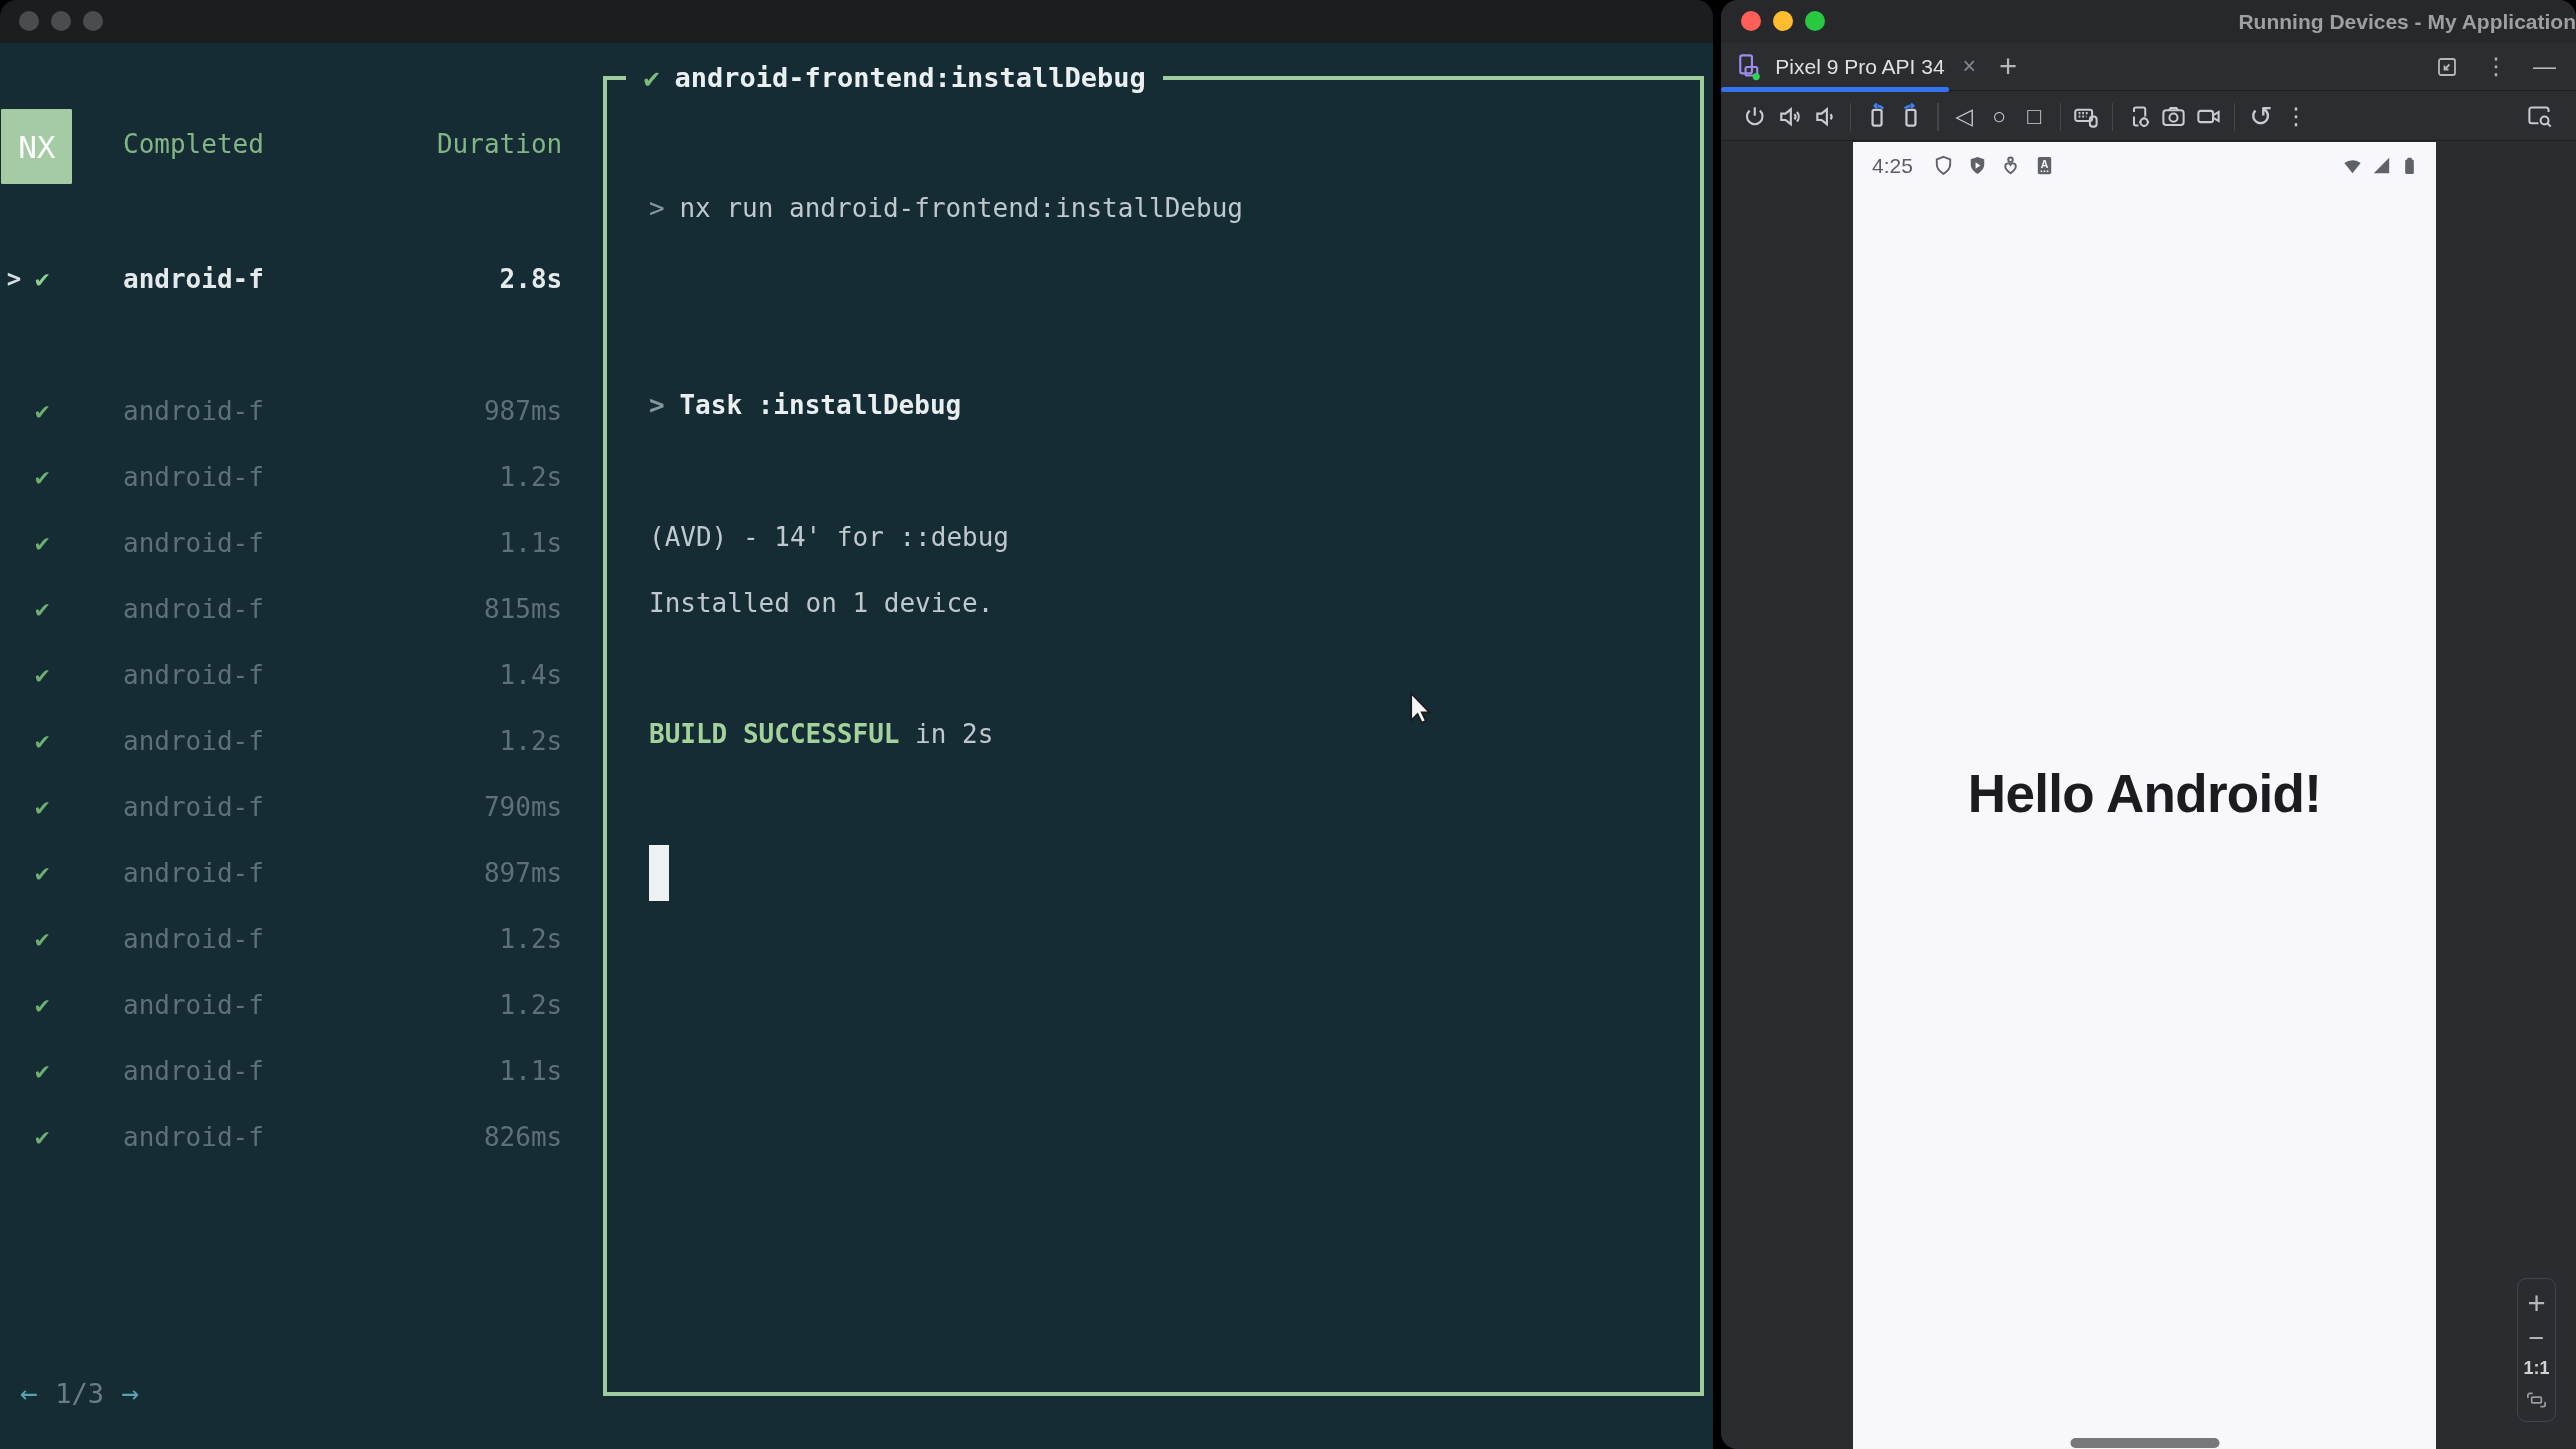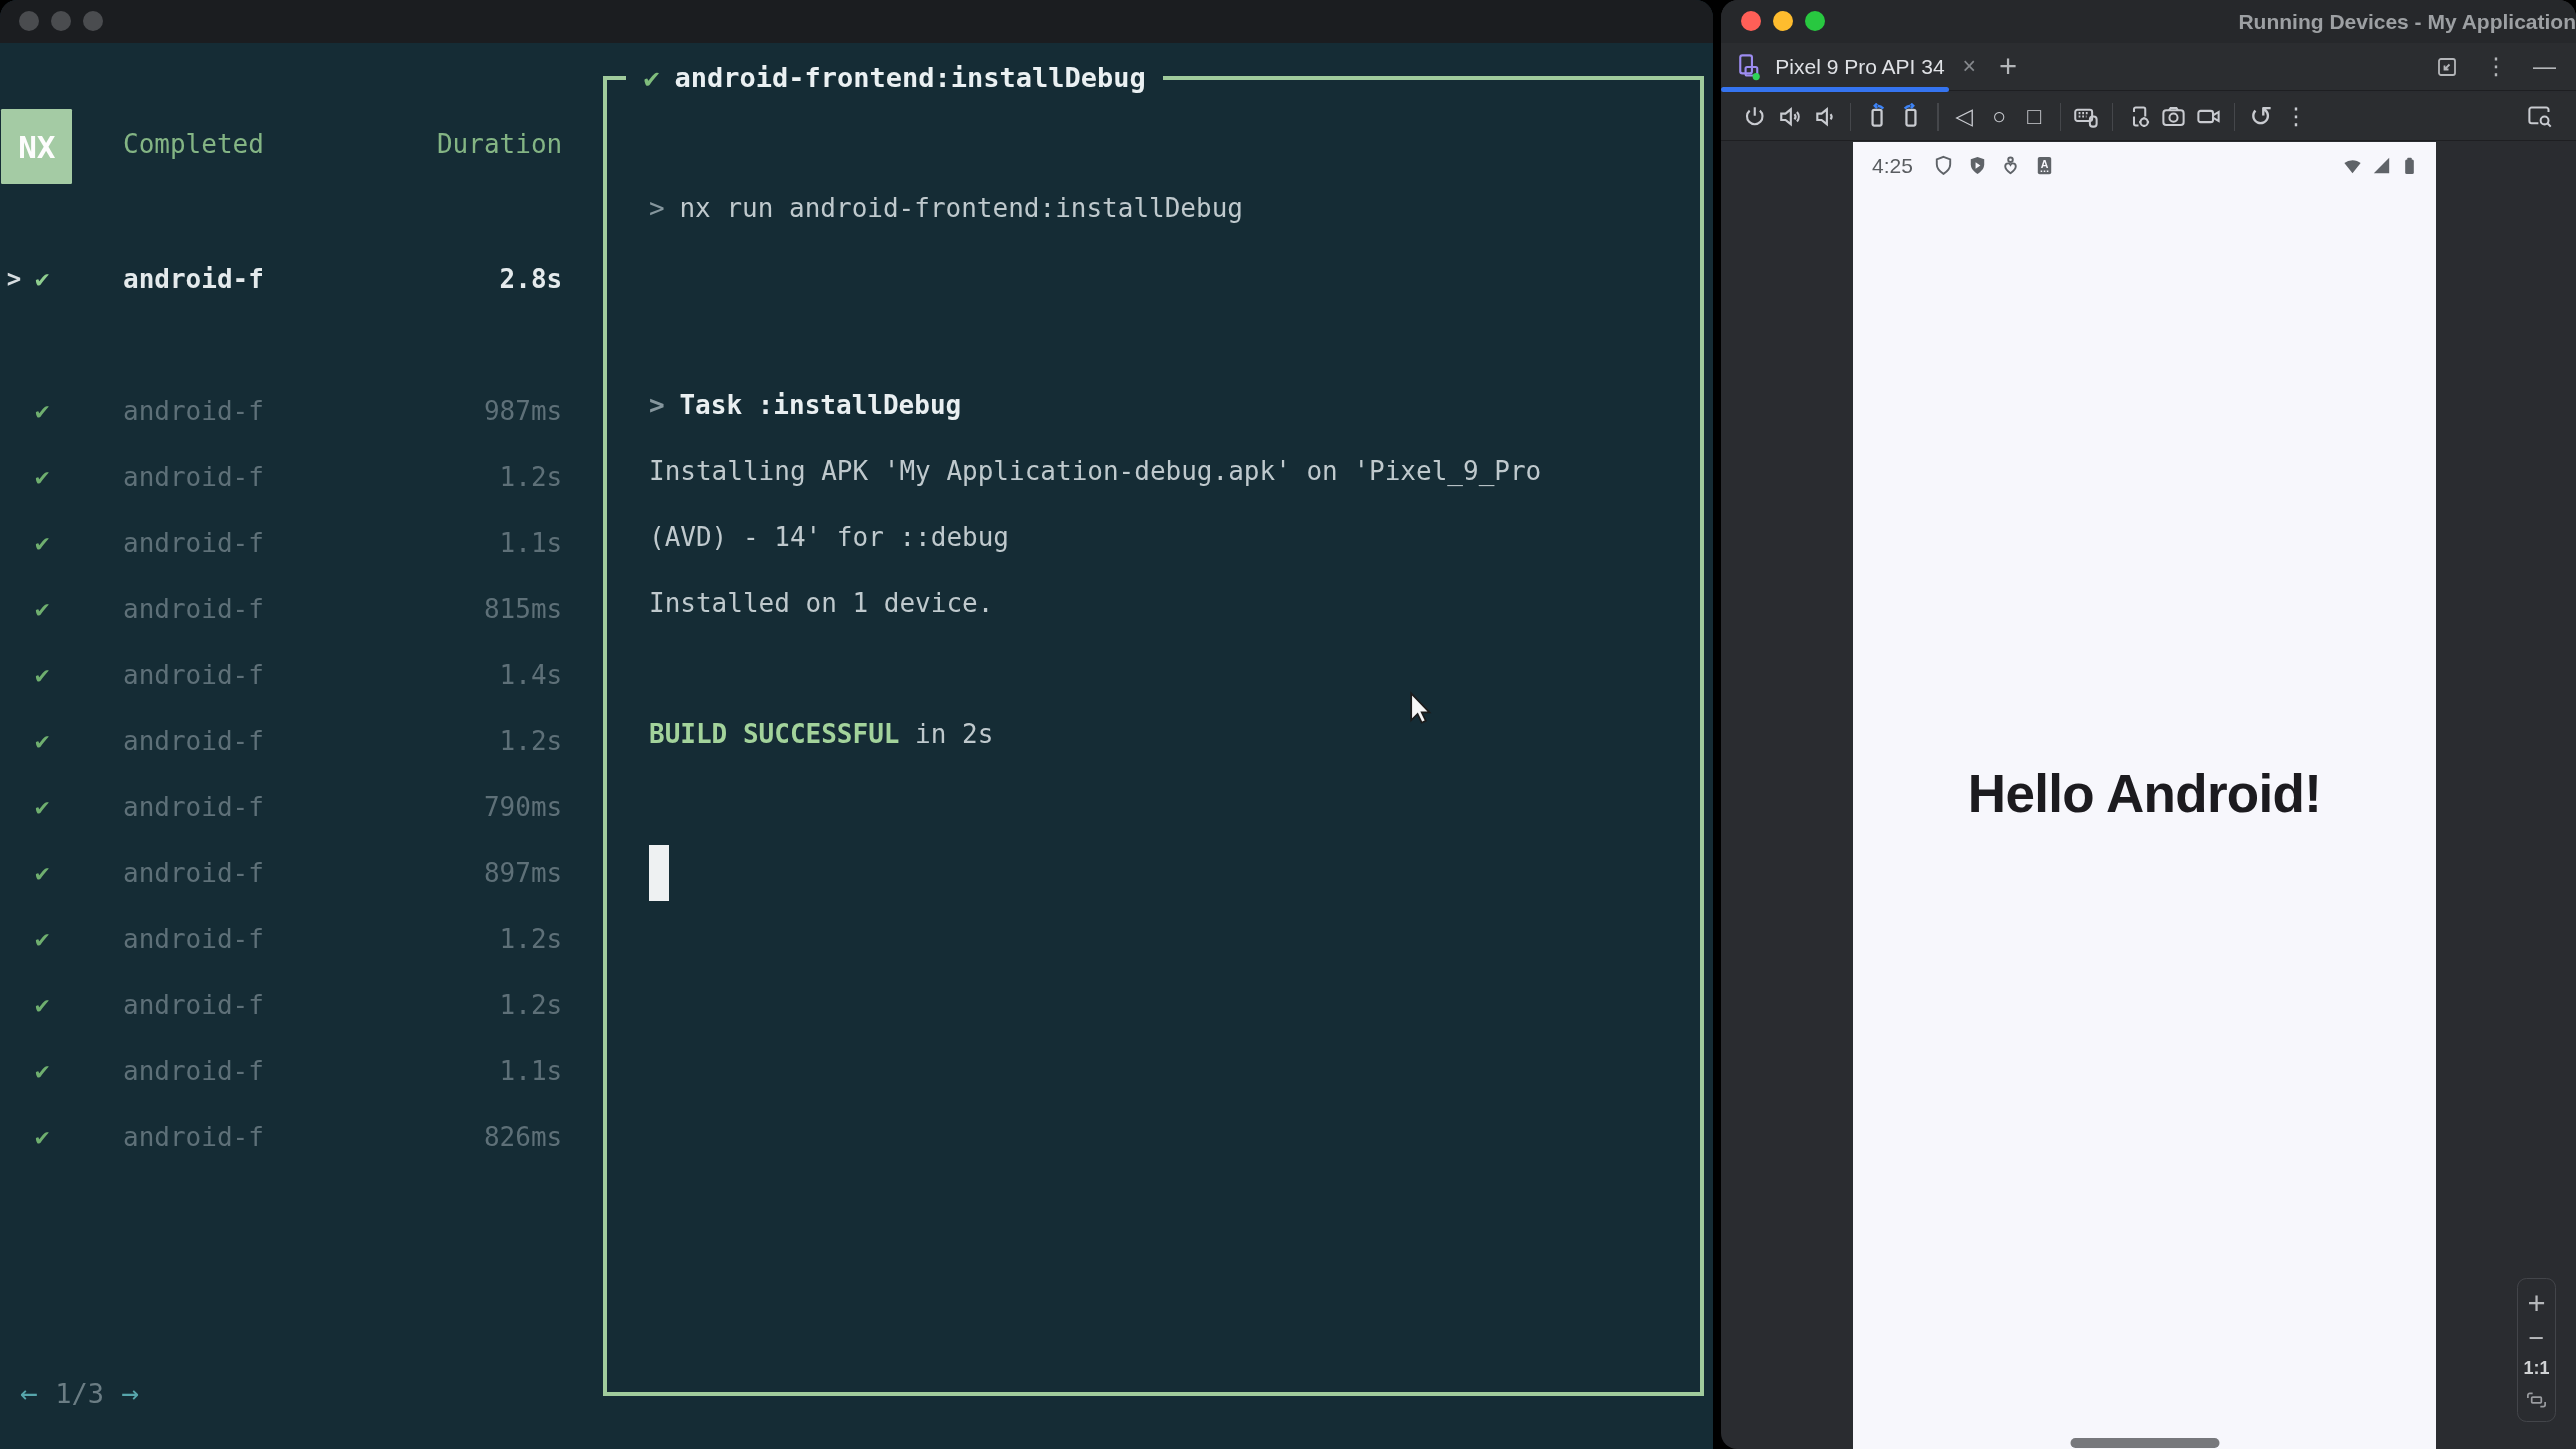--- a/index.html
+++ b/index.html
@@ -10,21 +10,21 @@
   
   .term-window { position:absolute; left:0; top:0; width:1713px; height:1449px;
                  background:#152c35; border-radius:17.4px 17.4px 0 0; overflow:hidden; }
   .term-titlebar { position:absolute; left:0; top:0; right:0; height:43px; background:#1b1d20; }
   .tl-dot { width:20px; height:20px; border-radius:50%; display:inline-block; }
   .term-lights { position:absolute; left:19px; top:11.4px; display:flex; gap:12px; }
   .term-lights .tl-dot { background:#4a4c4f; }
 
   .nx-badge { position:absolute; left:1.3px; top:109px; width:71px; height:75px;
               display:flex; align-items:center; justify-content:center;
-              font-size:31px; font-weight:bold; color:#fdfdfd; border-radius:1.3px; }
+              font-size:31px; font-weight:normal; color:#fdfdfd; border-radius:1.3px; }
 
   .col-head { position:absolute; left:0; top:111px; width:577px; height:66px; font-size:26px; }
   .col-head .c-completed { position:absolute; left:123px; line-height:66px; }
   .col-head .c-duration  { position:absolute; right:14.8px; line-height:66px; }
 
   .tasklist { position:absolute; left:0; top:246px; width:577px; }
   .trow { position:relative; height:66px; font-size:26px; color:#5e7078; }
   .trow .chev { position:absolute; left:6.7px; line-height:66px; color:#d7dee1; font-size:24px; }
   .trow .chk  { position:absolute; left:35px; line-height:66px; font-size:24px; }
   .trow .name { position:absolute; left:123px; line-height:66px; }
@@ -200,21 +200,20 @@
       <span class="chk">✔</span><span>android-frontend:installDebug</span>
     </div>
 
     <div class="tline mono bold-line" style="top:292px">
       <span class="prompt">&gt;</span><span>Task :installDebug</span>
     </div>
 
     <div class="tline mono" style="top:95px">
       <span class="prompt">&gt;</span><span>nx run android-frontend:installDebug</span>
     </div>
-    <div class="tline mono" style="top:358px">Installing APK 'My Application-debug.apk' on 'Pixel_9_Pro</div>
     <div class="tline mono" style="top:424px">(AVD) - 14' for ::debug</div>
     <div class="tline mono" style="top:490px">Installed on 1 device.</div>
 
     <div class="tline mono" style="top:621px">
       <span class="build-ok" style="color:#a3d39b">BUILD SUCCESSFUL</span>&nbsp;<span>in 2s</span>
     </div>
 
     <div class="block-cursor"></div>
   </div>
 </div>

